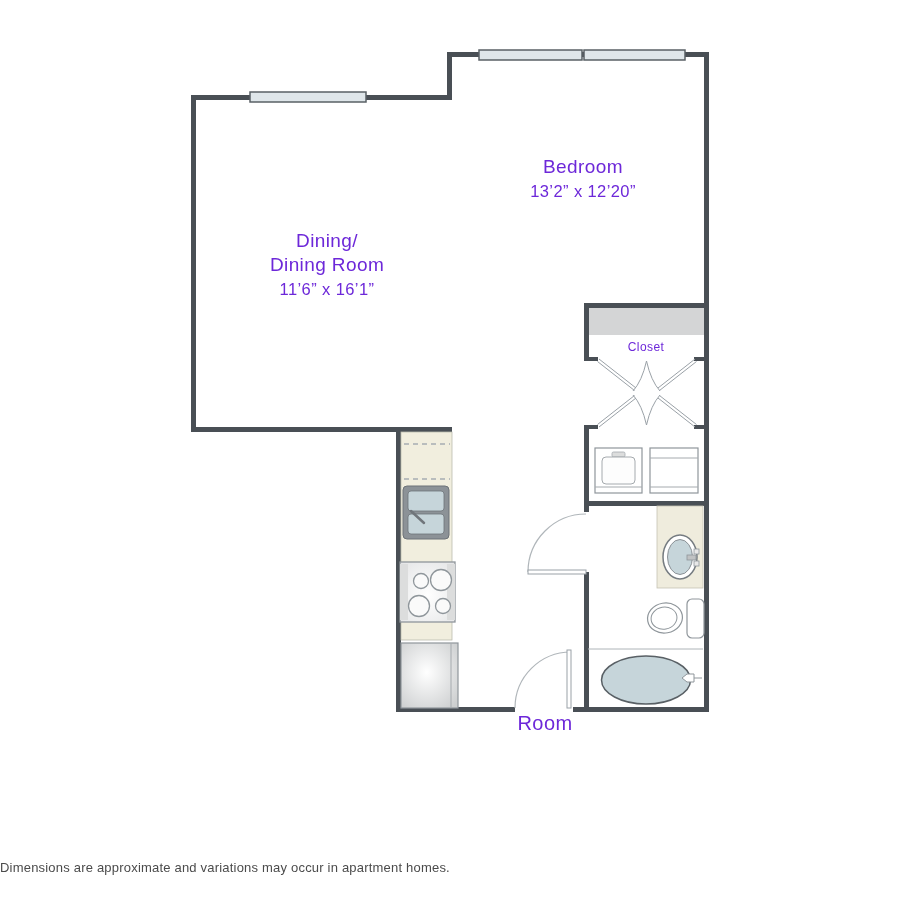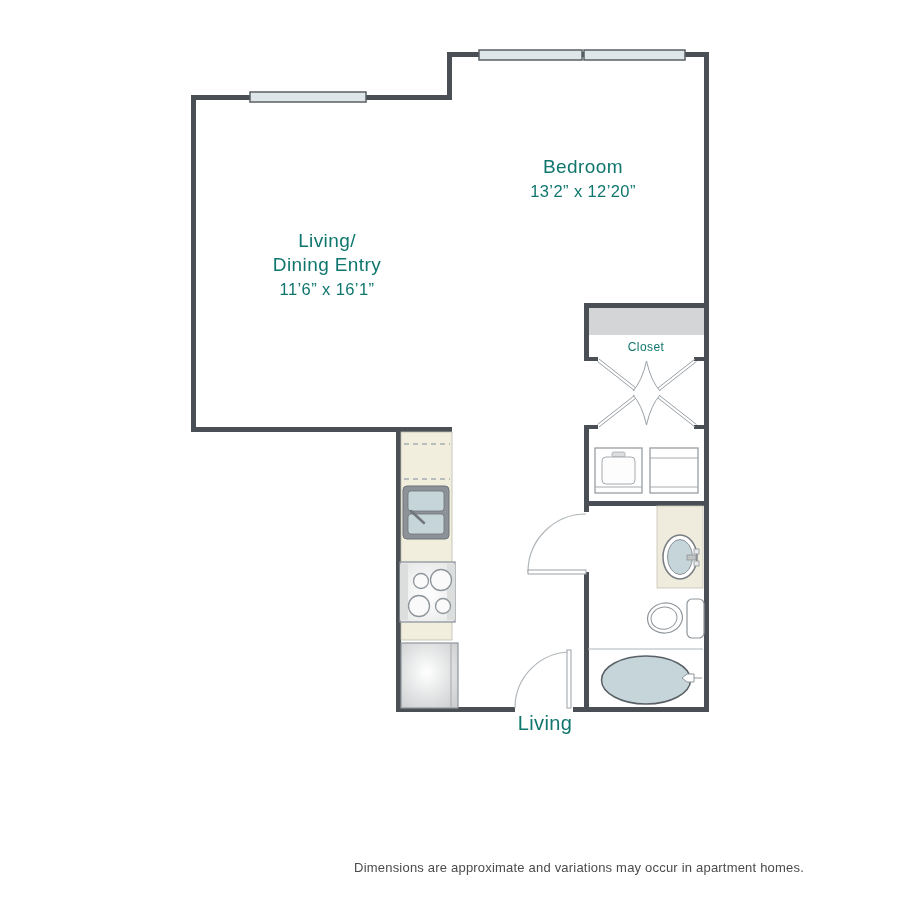--- a/index.html
+++ b/index.html
@@ -3,28 +3,28 @@
 <meta charset="utf-8">
 <style>
   html,body{margin:0;padding:0;background:#ffffff;}
   .stage{
     position:relative;width:900px;height:900px;background:#ffffff;overflow:hidden;
     font-family:"Liberation Sans", sans-serif;color:#3c4147;
   }
   .stage svg{position:absolute;left:0;top:0;}
   .room-label{
     position:absolute;transform:translateX(-50%);text-align:center;
-    letter-spacing:0.4px;color:#0f766e;white-space:nowrap;
+    letter-spacing:0.4px;color:#6d28d9;white-space:nowrap;
   }
   .room-name{font-size:19px;line-height:24px;}
   .room-dims{font-size:16.5px;line-height:25px;}
   .closet-label{font-size:12px;line-height:17px;}
   .entry-label{font-size:20px;line-height:24px;}
   .disclaimer{
-    position:absolute;left:8px;top:860px;width:796px;text-align:right;
+    position:absolute;left:0;top:860px;width:796px;text-align:left;
     font-size:13px;line-height:16px;color:#4b4b4b;letter-spacing:0.2px;
   }
 </style>
 </head>
 <body>
 
 <div class="stage">
 
   <svg width="900" height="900" viewBox="0 0 900 900">
     <defs>
@@ -152,24 +152,24 @@
       <rect x="567" y="650" width="4" height="58" fill="#ffffff" stroke="#9aa1a7" stroke-width="1"></rect>
     </g>
   </svg>
 
   <div class="room-label" style="left:583px;top:155px;">
     <div class="room-name">Bedroom</div>
     <div class="room-dims">13’2” x 12’20”</div>
   </div>
 
   <div class="room-label" style="left:327px;top:229px;">
-    <div class="room-name">Living/</div>
-    <div class="room-name">Dining Entry</div>
+    <div class="room-name">Dining/</div>
+    <div class="room-name">Dining Room</div>
     <div class="room-dims">11’6” x 16’1”</div>
   </div>
 
   <div class="room-label closet-label" style="left:646px;top:339px;">Closet</div>
 
-  <div class="room-label entry-label" style="left:545px;top:711px;">Living</div>
+  <div class="room-label entry-label" style="left:545px;top:711px;">Room</div>
 
   <div class="disclaimer">Dimensions are approximate and variations may occur in apartment homes.</div>
 
 </div>
 
 </body></html>

